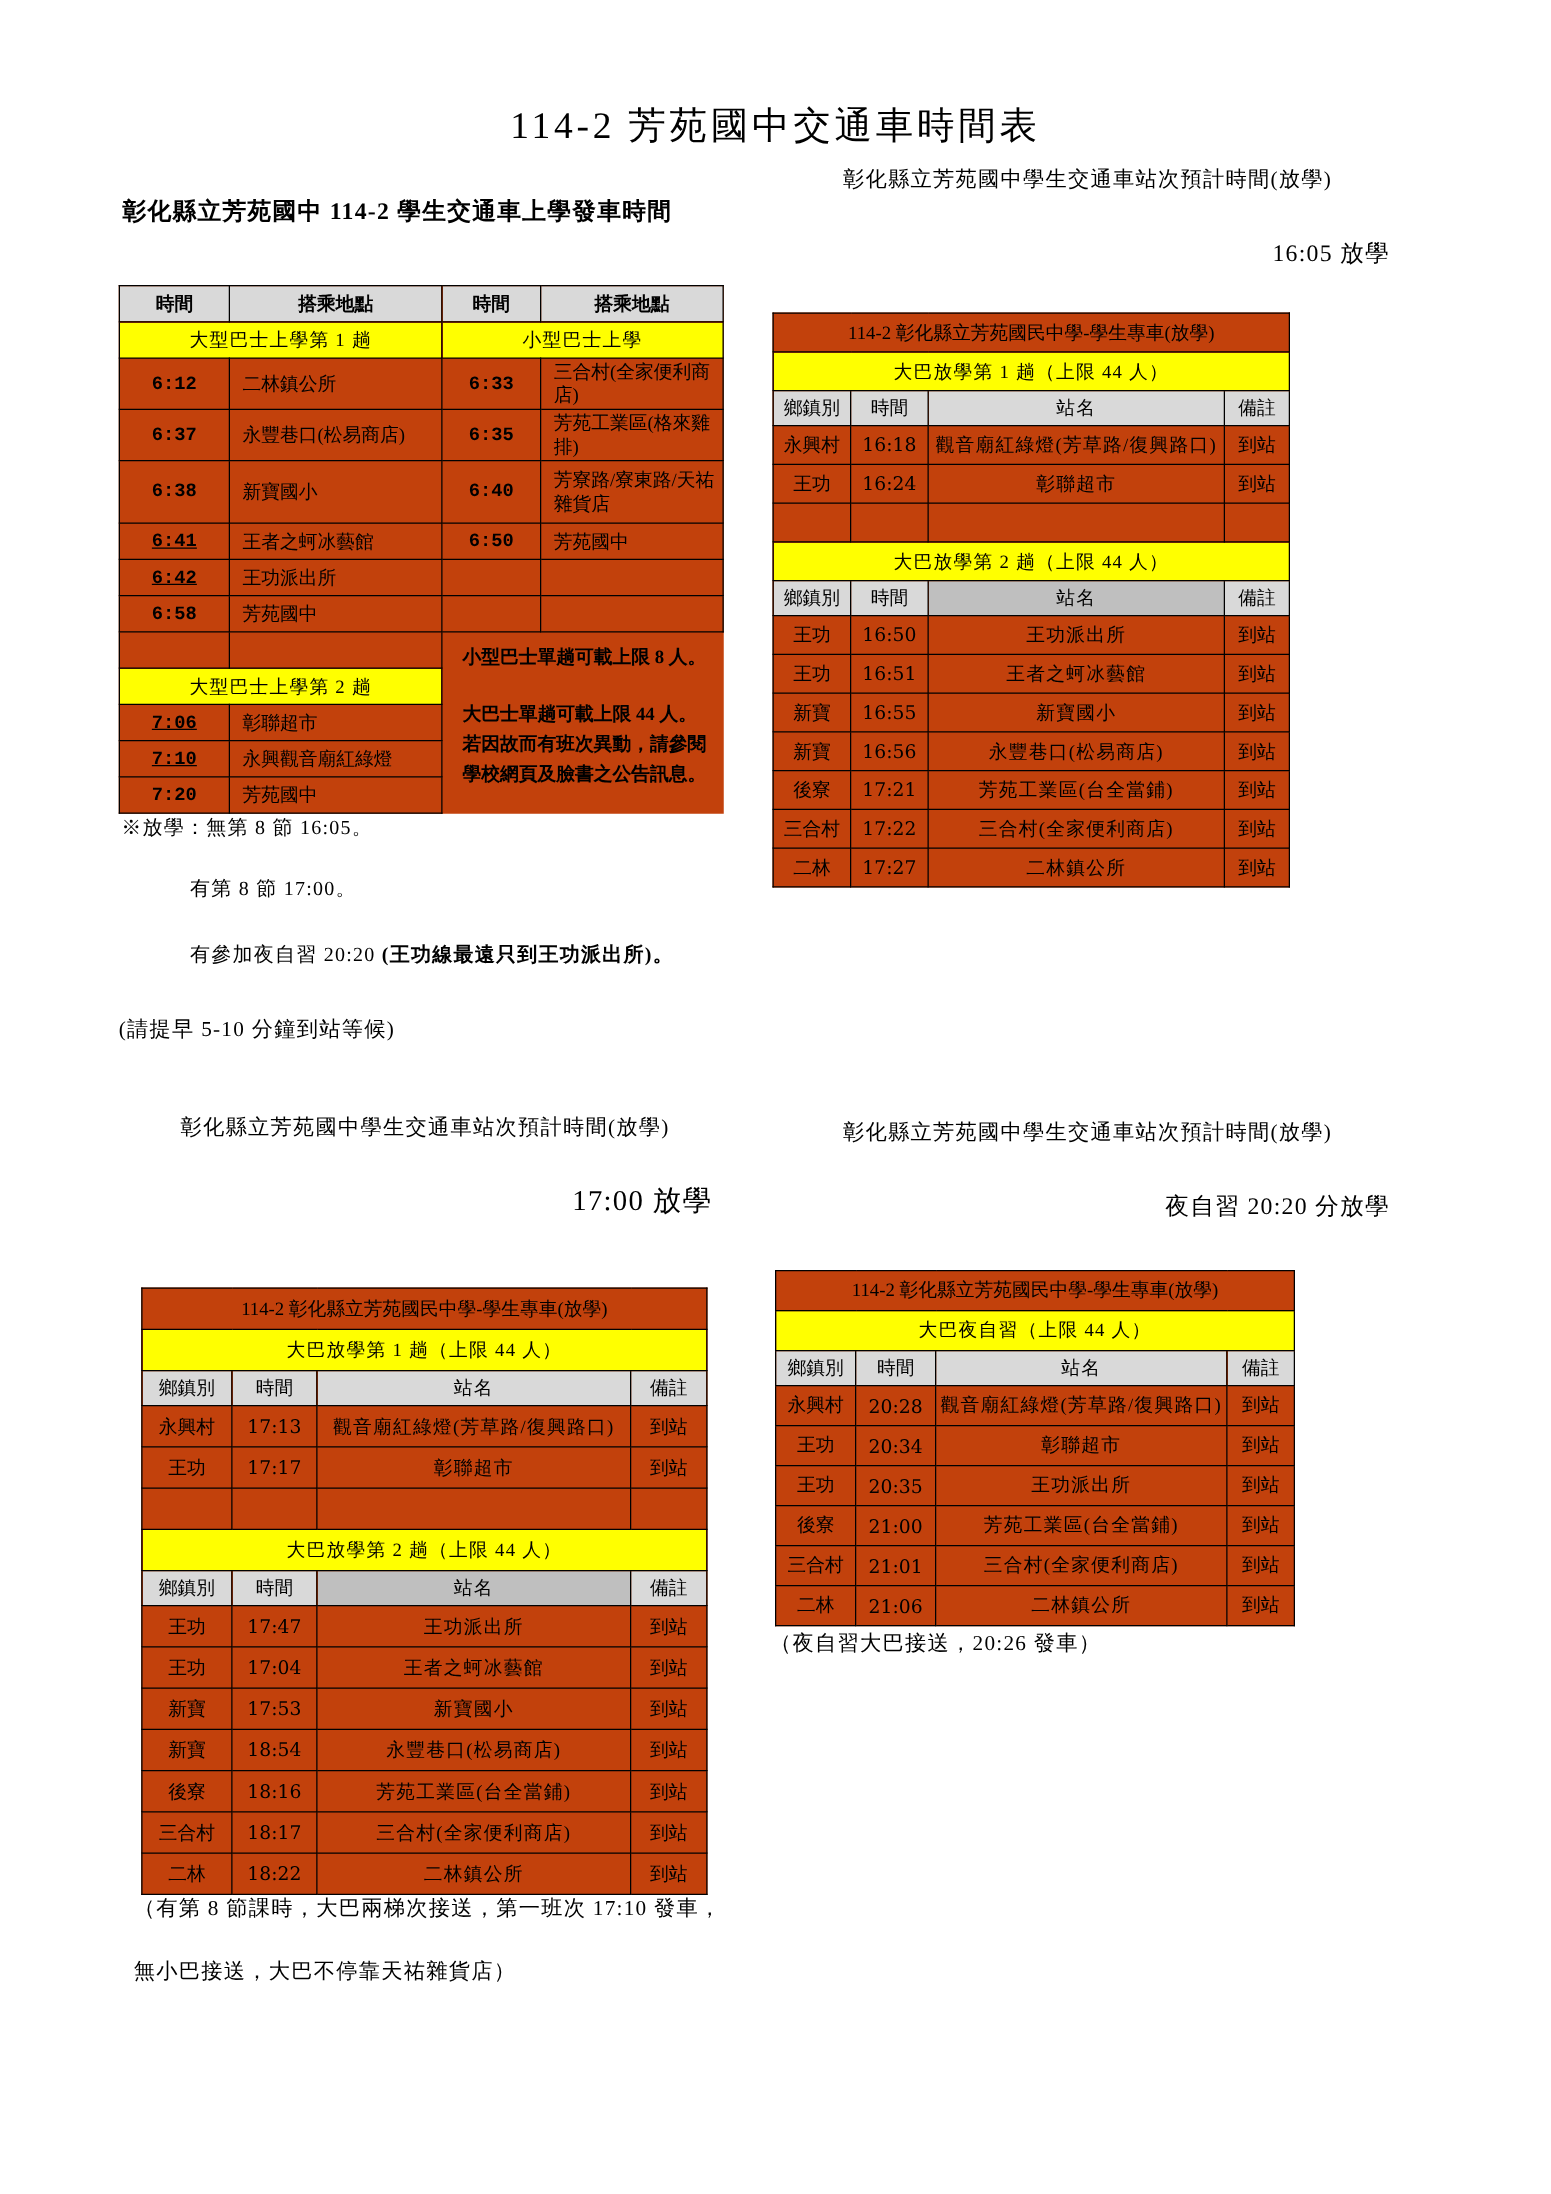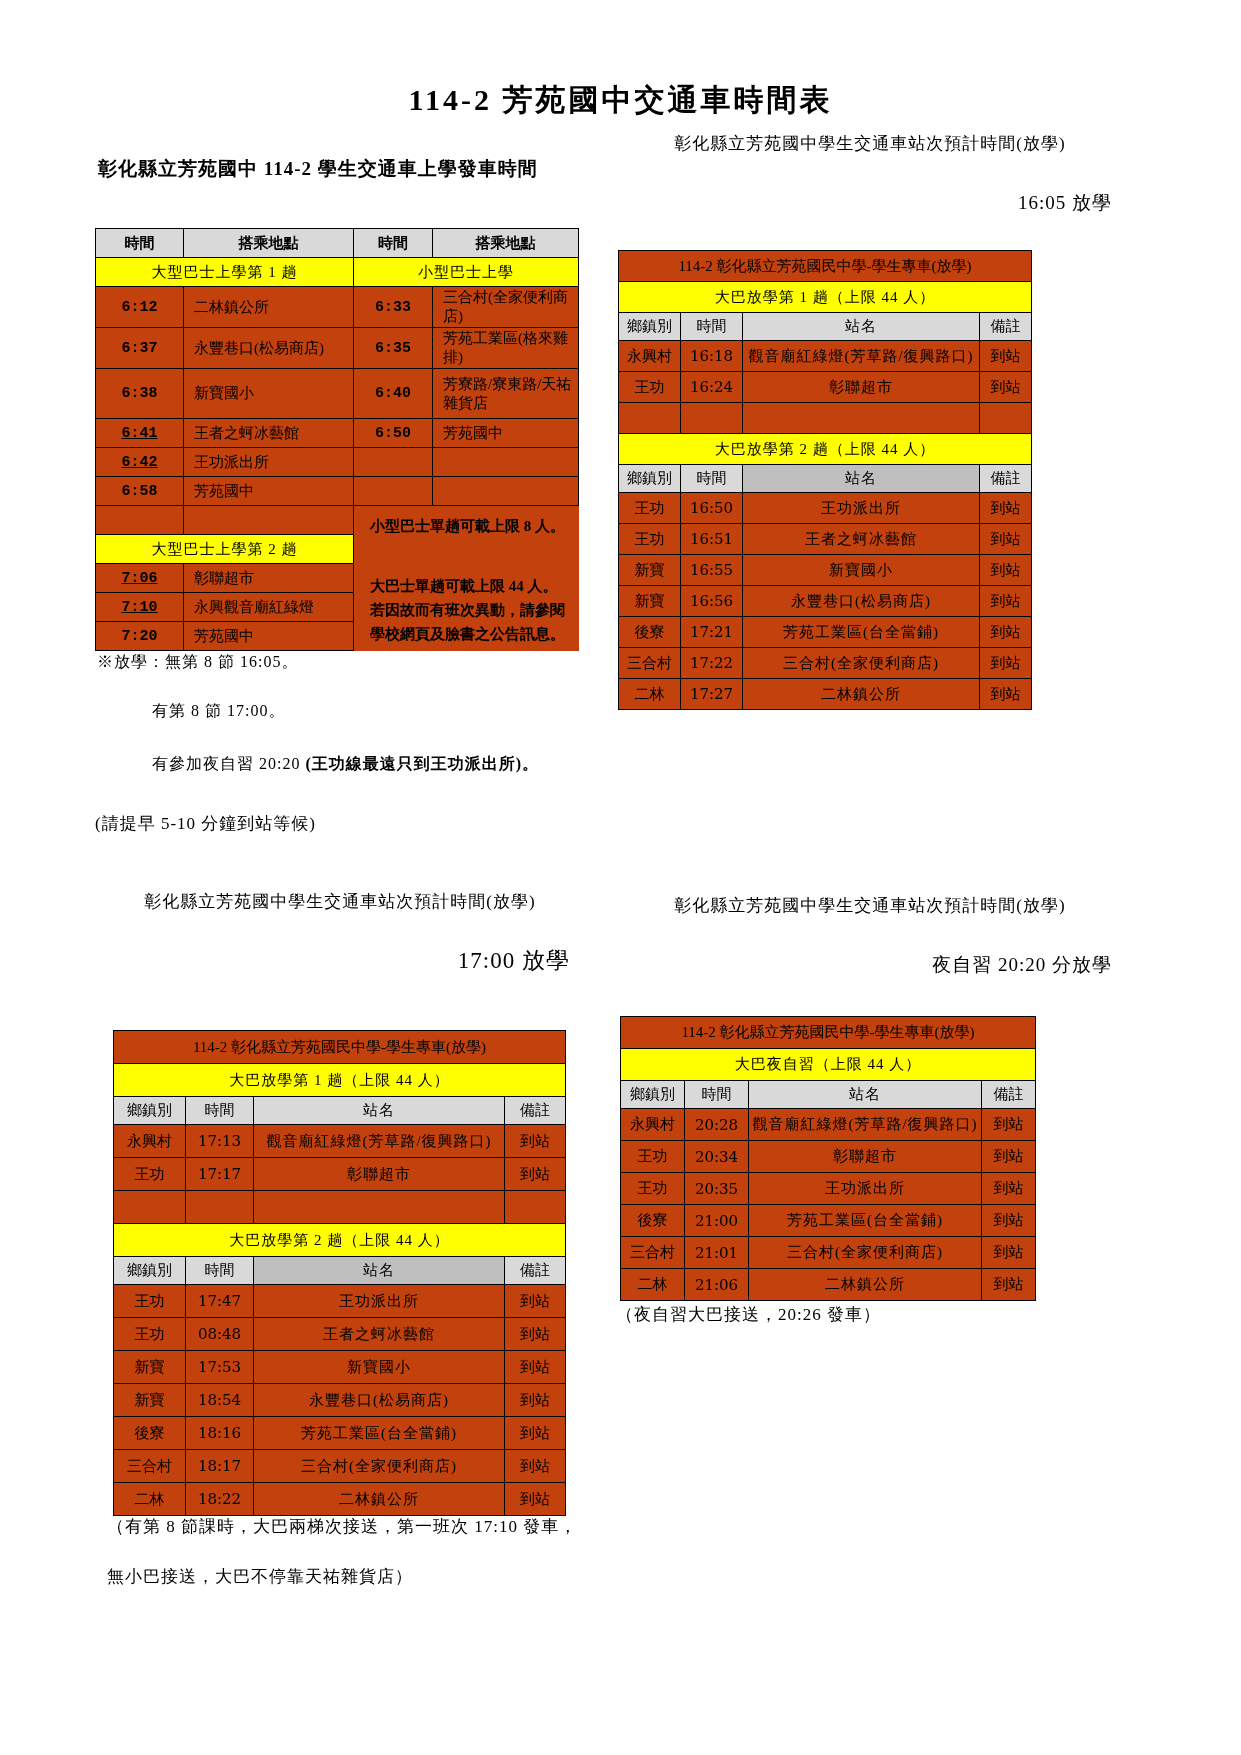--- a/index.html
+++ b/index.html
@@ -3,21 +3,21 @@
 <meta charset="utf-8">
 <style>
   html,body { margin:0; padding:0; background:#fff; }
   .doc {
     position:relative; width:1241px; height:1755px; background:#ffffff;
     font-family:"Liberation Serif","DejaVu Serif",serif; color:#000;
   }
   .abs { position:absolute; }
   .page-title {
     top:80px; left:0; width:1241px; text-align:center;
-    font-size:30px; letter-spacing:3px;font-weight:bold;
+    font-size:30px; letter-spacing:3px;
   }
   .m-heading {
     left:98px; top:156px; font-size:19px; font-weight:bold; letter-spacing:1px;
   }
   .sec-heading { text-align:center; font-size:17px; letter-spacing:1px; }
   .time-heading { text-align:right; font-size:19px; letter-spacing:1px; }
   .time-heading.big { font-size:23px; }
 
   table.sched { border-collapse:collapse; table-layout:fixed; position:absolute; background:#c2410c;padding-left:28px; }
   table.sched td, table.sched th {
@@ -30,21 +30,21 @@
   .hdr-row.dark th.c-stop { background:#BFBFBF; }
 
   
   #morning th { background:#D9D9D9; font-weight:bold; font-size:15px; height:26px; }
   #morning td { height:26px; }
   #morning .mt { font-family:Liberation Mono, monospace; font-weight:bold; font-size:15px; }
   #morning .mp { text-align:left; padding-left:10px; }
   .u { text-decoration:underline; }
   #morning td.note-cell { border:none; text-align:left; vertical-align:top; padding:8px 2px 0 16px; }
   .note-cell p { margin:0; font-weight:bold; font-size:15px; line-height:1.6; }
-  .note-cell p.gap { margin-top:36px; }
+  .note-cell p.gap { margin-top:22px; }
 
   
   .c-town { font-size:14px; }
   .c-time { font-family:"DejaVu Serif","Liberation Serif",serif; font-size:15px; }
   .c-stop { font-size:14px; letter-spacing:1px; }
   .c-note { font-size:14px; text-align:left; padding-left:2px; }
   #t1605 tbody td { height:28px; }
   #t1700 tbody td { height:30px; }
   #tnight tbody td { height:29px; }
 
@@ -307,21 +307,21 @@
     </tbody>
     <tbody>
         <tr>
           <td class="c-town">王功</td>
           <td class="c-time">17:47</td>
           <td class="c-stop">王功派出所</td>
           <td class="c-note">到站</td>
         </tr>
         <tr>
           <td class="c-town">王功</td>
-          <td class="c-time">08:48</td>
+          <td class="c-time">17:04</td>
           <td class="c-stop">王者之蚵冰藝館</td>
           <td class="c-note">到站</td>
         </tr>
         <tr>
           <td class="c-town">新寶</td>
           <td class="c-time">17:53</td>
           <td class="c-stop">新寶國小</td>
           <td class="c-note">到站</td>
         </tr>
         <tr>

